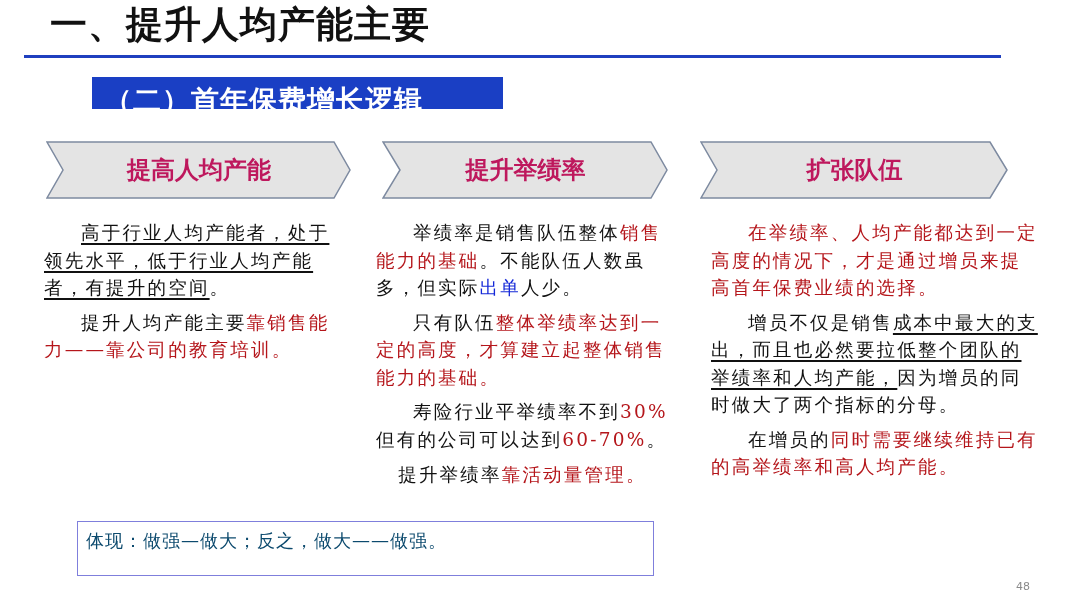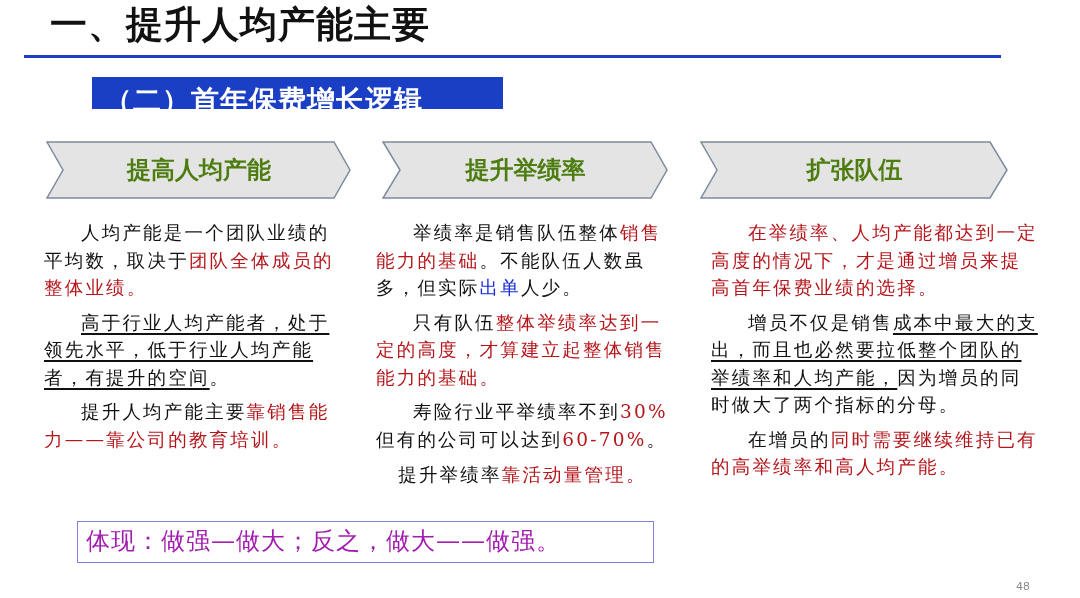--- a/index.html
+++ b/index.html
@@ -23,38 +23,38 @@
     font-size:28px; font-weight:bold; line-height:47px;
     padding-left:12px; box-sizing:border-box; letter-spacing:1px;
   }
   .chevron {
     position:absolute; top:141px; height:58px;
   }
   .chevron svg { position:absolute; left:0; top:0; }
   .chevron .label {
     position:absolute; left:0; right:0; top:0; height:58px;
     line-height:58px; text-align:center;
-    font-size:24px; font-weight:bold; color:#4d7c0f;
+    font-size:24px; font-weight:bold; color:#be185d;
   }
   .col {
     position:absolute; top:219px;
     font-family:"DejaVu Serif", "Liberation Serif", serif;
     font-size:18.5px; line-height:27.5px; color:#111;
     letter-spacing:2.2px;
   }
   .col p { margin:0 0 7px 0; }
   .red { color:#b5161b; }
   .blue { color:#1428d8; }
   .ul { text-decoration:underline; text-underline-offset:4px; text-decoration-thickness:1.5px; }
   .indent { text-indent:2em; }
   .summary-box {
-    position:absolute; left:77px; top:521px; width:577px; height:42px;
+    position:absolute; left:77px; top:521px; width:577px; height:55px;
     border:1.5px solid #7f7fdc; box-sizing:border-box;
     font-family:"DejaVu Serif", "Liberation Serif", serif;
-    font-size:24px; line-height:38px; padding-left:8px; color:#a21caf;
+    font-size:18px; line-height:38px; padding-left:8px; color:#0c4a6e;
     letter-spacing:1px;
   }
   .page-num {
     position:absolute; left:1016px; top:580px;
     font-size:11px; color:#8a8a8a;
   }
 </style>
 </head>
 <body>
 
@@ -78,21 +78,20 @@
 </div>
 
 <div class="chevron" style="left:700px; width:309px;">
   <svg width="309" height="58">
     <polygon points="1,1 290,1 307,29 290,57 1,57 17,29" fill="#e4e4e4" stroke="#7d8aa0" stroke-width="1.5"></polygon>
   </svg>
   <div class="label">扩张队伍</div>
 </div>
 
 <div class="col" style="left:44px; width:296px;">
-  <p class="indent"><span>人均产能是一个团队业绩的平均数，取决于</span><span class="red">团队全体成员的整体业绩。</span></p>
   <p class="indent"><span class="ul">高于行业人均产能者，处于领先水平，低于行业人均产能者，有提升的空间</span><span>。</span></p>
   <p class="indent"><span>提升人均产能主要</span><span class="red">靠销售能力——靠公司的教育培训。</span></p>
 </div>
 
 <div class="col" style="left:376px; width:300px;">
   <p class="indent"><span>举绩率是销售队伍整体</span><span class="red">销售能力的基础</span><span>。不能队伍人数虽多，但实际</span><span class="blue">出单</span><span>人少。</span></p>
   <p class="indent"><span>只有队伍</span><span class="red">整体举绩率达到一定的高度，才算建立起整体销售能力的基础。</span></p>
   <p class="indent" style="margin-bottom:8px;"><span>寿险行业平举绩率不到</span><span class="red">30%</span><span>但有的公司可以达到</span><span class="red">60-70%</span><span>。</span></p>
   <p class="indent" style="text-indent:1.2em;"><span>提升举绩率</span><span class="red">靠活动量管理。</span></p>
 </div>

